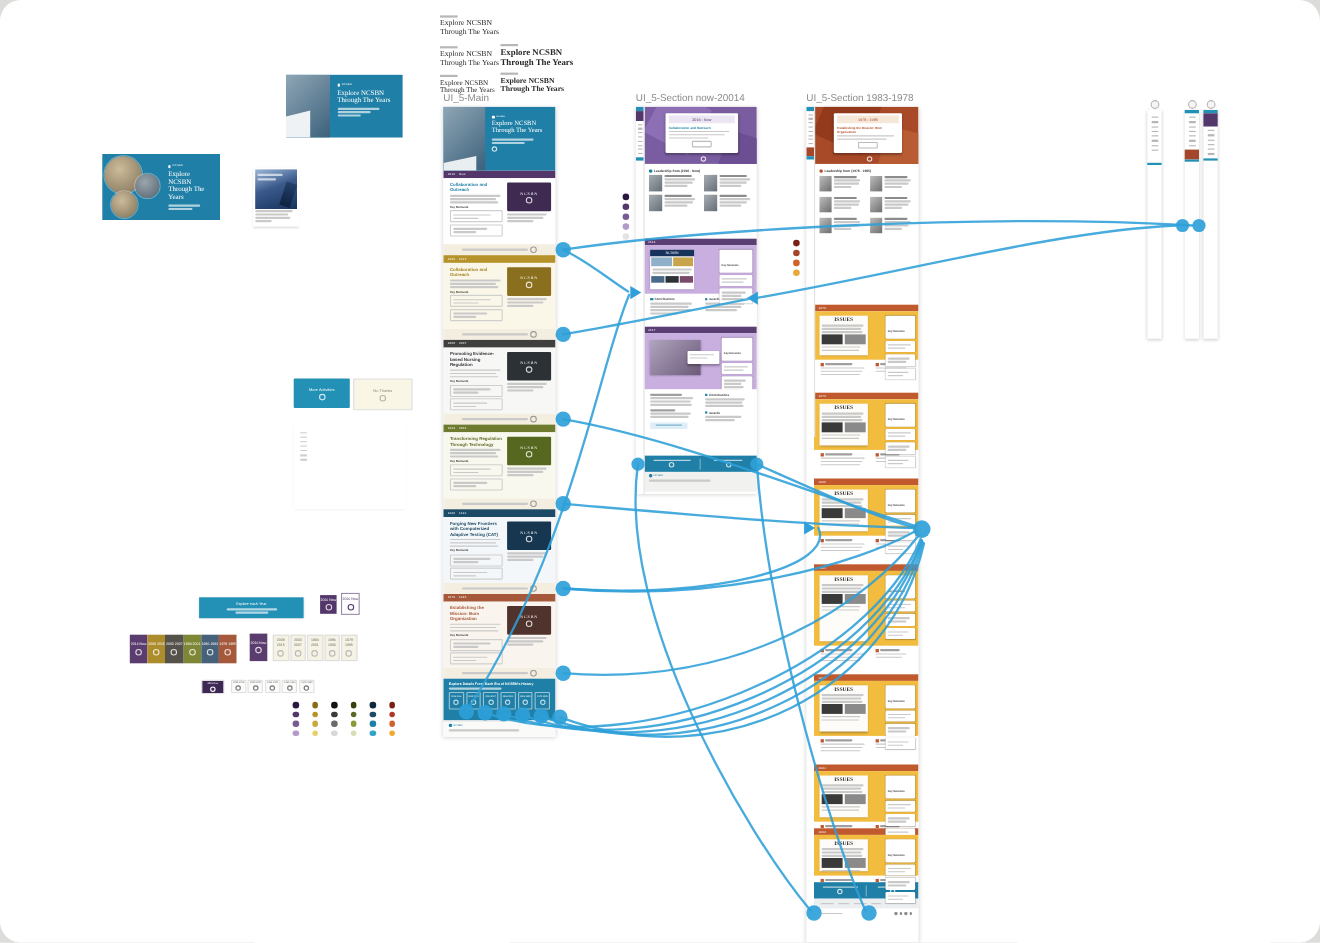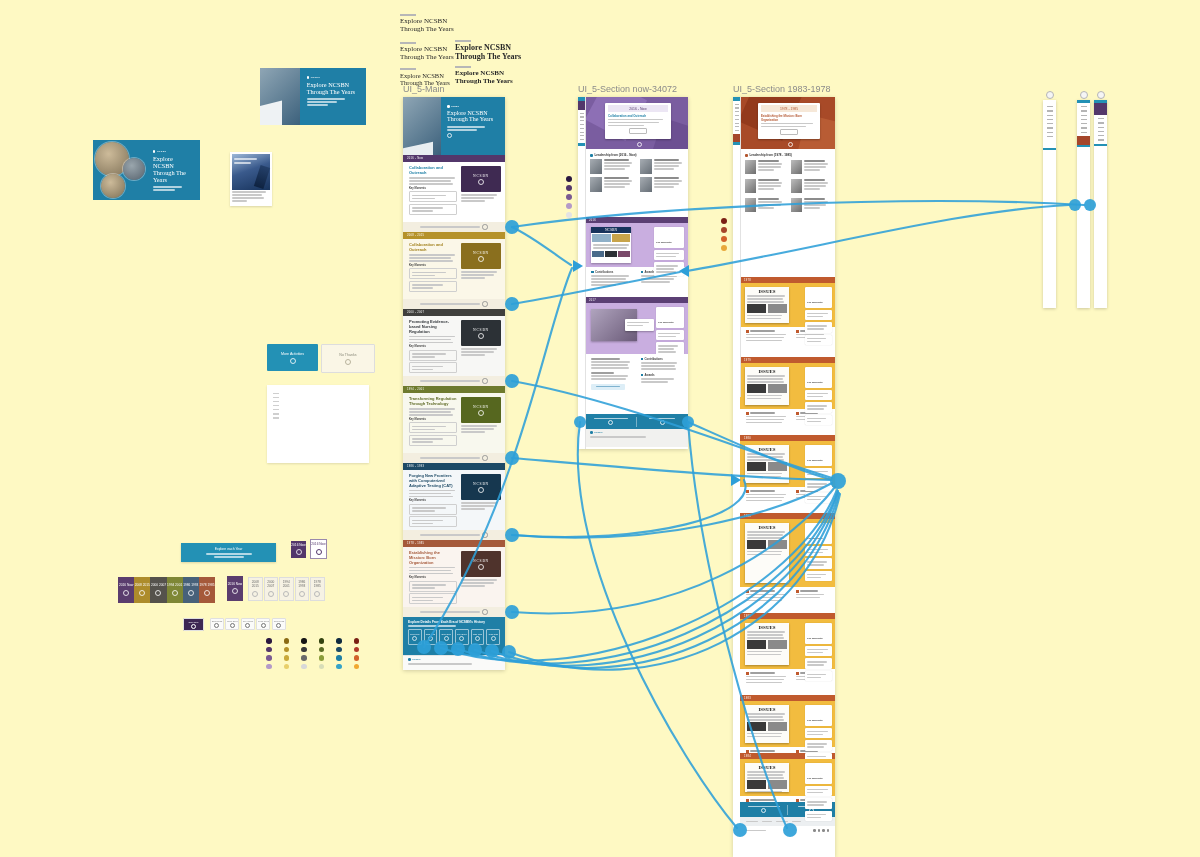--- a/index.html
+++ b/index.html
@@ -1,17 +1,17 @@
 <!DOCTYPE html>
 <html><head>
 <meta charset="utf-8">
 <style>
   html,body{margin:0;padding:0;-webkit-text-size-adjust:none;}
   body{font-family:"Liberation Sans",sans-serif;background:#dcdcda;}
-  #canvas{position:relative;width:1200px;height:857px;background:#fef9c3;overflow:hidden;}
+  #canvas{position:relative;width:1200px;height:857px;background:#ffffff;overflow:hidden;border-radius:19px;}
   .abs{position:absolute;}
   
   .bar{height:1.6px;background:#c9c9c9;border-radius:1px;margin:1.4px 0;}
   .bar.d{background:#9f9f9f;} .bar.lt{background:rgba(255,255,255,.65);}
   
   .ab{position:absolute;background:#fff;box-shadow:0 1px 4px rgba(0,0,0,.18);overflow:hidden;}
   .ab-title{position:absolute;font-size:9px;color:#8b8b8b;}
   
   .tsample{position:absolute;color:#2a2a2a;}
   .tsample .lbl{width:16px;height:2px;background:#b7b7b7;margin-bottom:2px;}
@@ -586,21 +586,21 @@
     </div>
     <div style="height:15px;background:#fafaf9;border-top:0.5px solid #e5e5e5;padding:2px 5px;box-sizing:border-box;">
       <div style="display:flex;align-items:center;gap:1.5px;">
         <span style="width:2.5px;height:2.5px;border-radius:50%;background:#1f7fa6;"></span>
         <span style="font-size:2.4px;color:#1f7fa6;">NCSBN</span>
       </div>
       <div class="bar" style="width:70%;margin-top:2px;"></div>
     </div>
   </div>
 
-  <div class="ab-title" style="left:578px;top:84px;">UI_5-Section now-34072</div>
+  <div class="ab-title" style="left:578px;top:84px;">UI_5-Section now-20014</div>
   <div class="abs" style="left:566px;top:176px;display:flex;flex-direction:column;gap:3px;">
 
   <i class="cd" style="width: 6px; height: 6px; border-radius: 50%; display: block; background: rgb(42, 24, 64);"></i>
       <i class="cd" style="width: 6px; height: 6px; border-radius: 50%; display: block; background: rgb(83, 55, 107);"></i>
       <i class="cd" style="width: 6px; height: 6px; border-radius: 50%; display: block; background: rgb(122, 90, 146);"></i>
       <i class="cd" style="width: 6px; height: 6px; border-radius: 50%; display: block; background: rgb(180, 154, 200);"></i>
       <i class="cd" style="width: 6px; height: 6px; border-radius: 50%; display: block; background: rgb(227, 227, 227);"></i>
     </div>
   <div class="ab" style="left:578px;top:97px;width:110px;height:352px;">
     <div class="rail">

